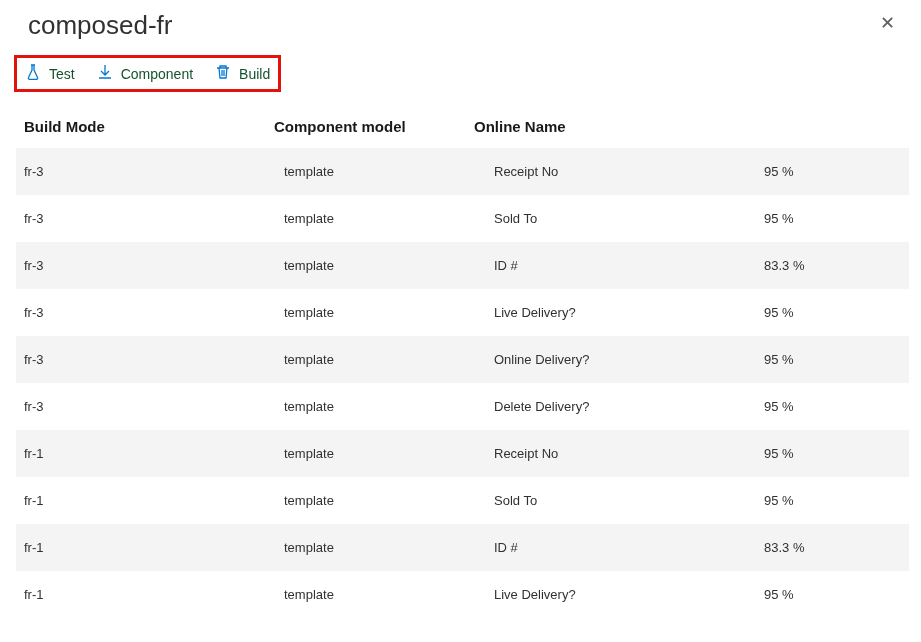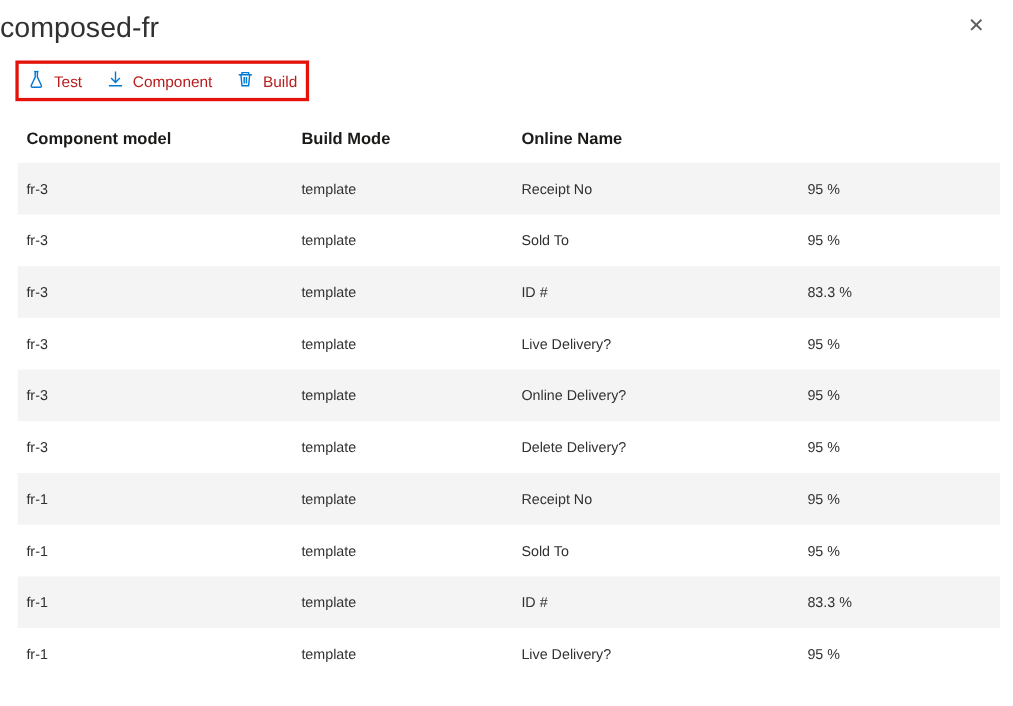--- a/index.html
+++ b/index.html
@@ -10,21 +10,21 @@
       font-size: 14px;
       width: 921px;
       height: 642px;
       overflow: hidden;
       position: relative;
     }
     .header-row {
       display: flex;
       align-items: flex-start;
       justify-content: space-between;
-      padding: 10px 18px 0 0;
+      padding: 10px 18px 0 28px;
     }
     .page-title {
       font-size: 26px;
       font-weight: 400;
       color: #323130;
     }
     .close-btn {
       font-size: 18px;
       color: #605e5c;
       cursor: pointer;
@@ -37,21 +37,21 @@
       border: 3px solid #e3120b;
       padding: 6px 8px;
       display: inline-flex;
       gap: 22px;
       align-items: center;
     }
     .tb-btn {
       display: inline-flex;
       align-items: center;
       gap: 8px;
-      color: #b91c1c;
+      color: #14532d;
       cursor: pointer;
       font-size: 14px;
       font-weight: 400;
       white-space: nowrap;
     }
     .tb-btn svg {
       width: 16px;
       height: 16px;
       stroke: #0078d4;
       fill: none;
@@ -78,20 +78,21 @@
       height: 44px;
     }
     .thead > div {
       font-weight: 600;
       font-size: 15px;
       color: #1b1a19;
       padding: 0 8px;
     }
     .trow {
       height: 47px;
+      gap: 10px;
     }
     .trow > div {
       font-size: 13px;
       color: #323130;
       padding: 0 8px;
       white-space: nowrap;
       overflow: hidden;
       text-overflow: ellipsis;
     }
     .trow.striped {
@@ -149,22 +150,22 @@
           <path d="M2 4h12M5 4V2h6v2M4 4l1 10h6l1-10M7 6v6M9 6v6"></path>
         </svg>
     </span>
     <span>Build</span>
   </div>
 </div>
 
 <div class="scroll-area">
   <div class="table-area">
     <div class="thead">
+      <div>Build Mode</div>
       <div>Component model</div>
-      <div>Build Mode</div>
       <div>Online Name</div>
     </div>
     <div id="tbody">
         <div class="trow striped">
           <div>fr-3</div>
           <div>template</div>
           <div>Receipt No</div>
           <div>95 %</div>
         </div>
         <div class="trow">

